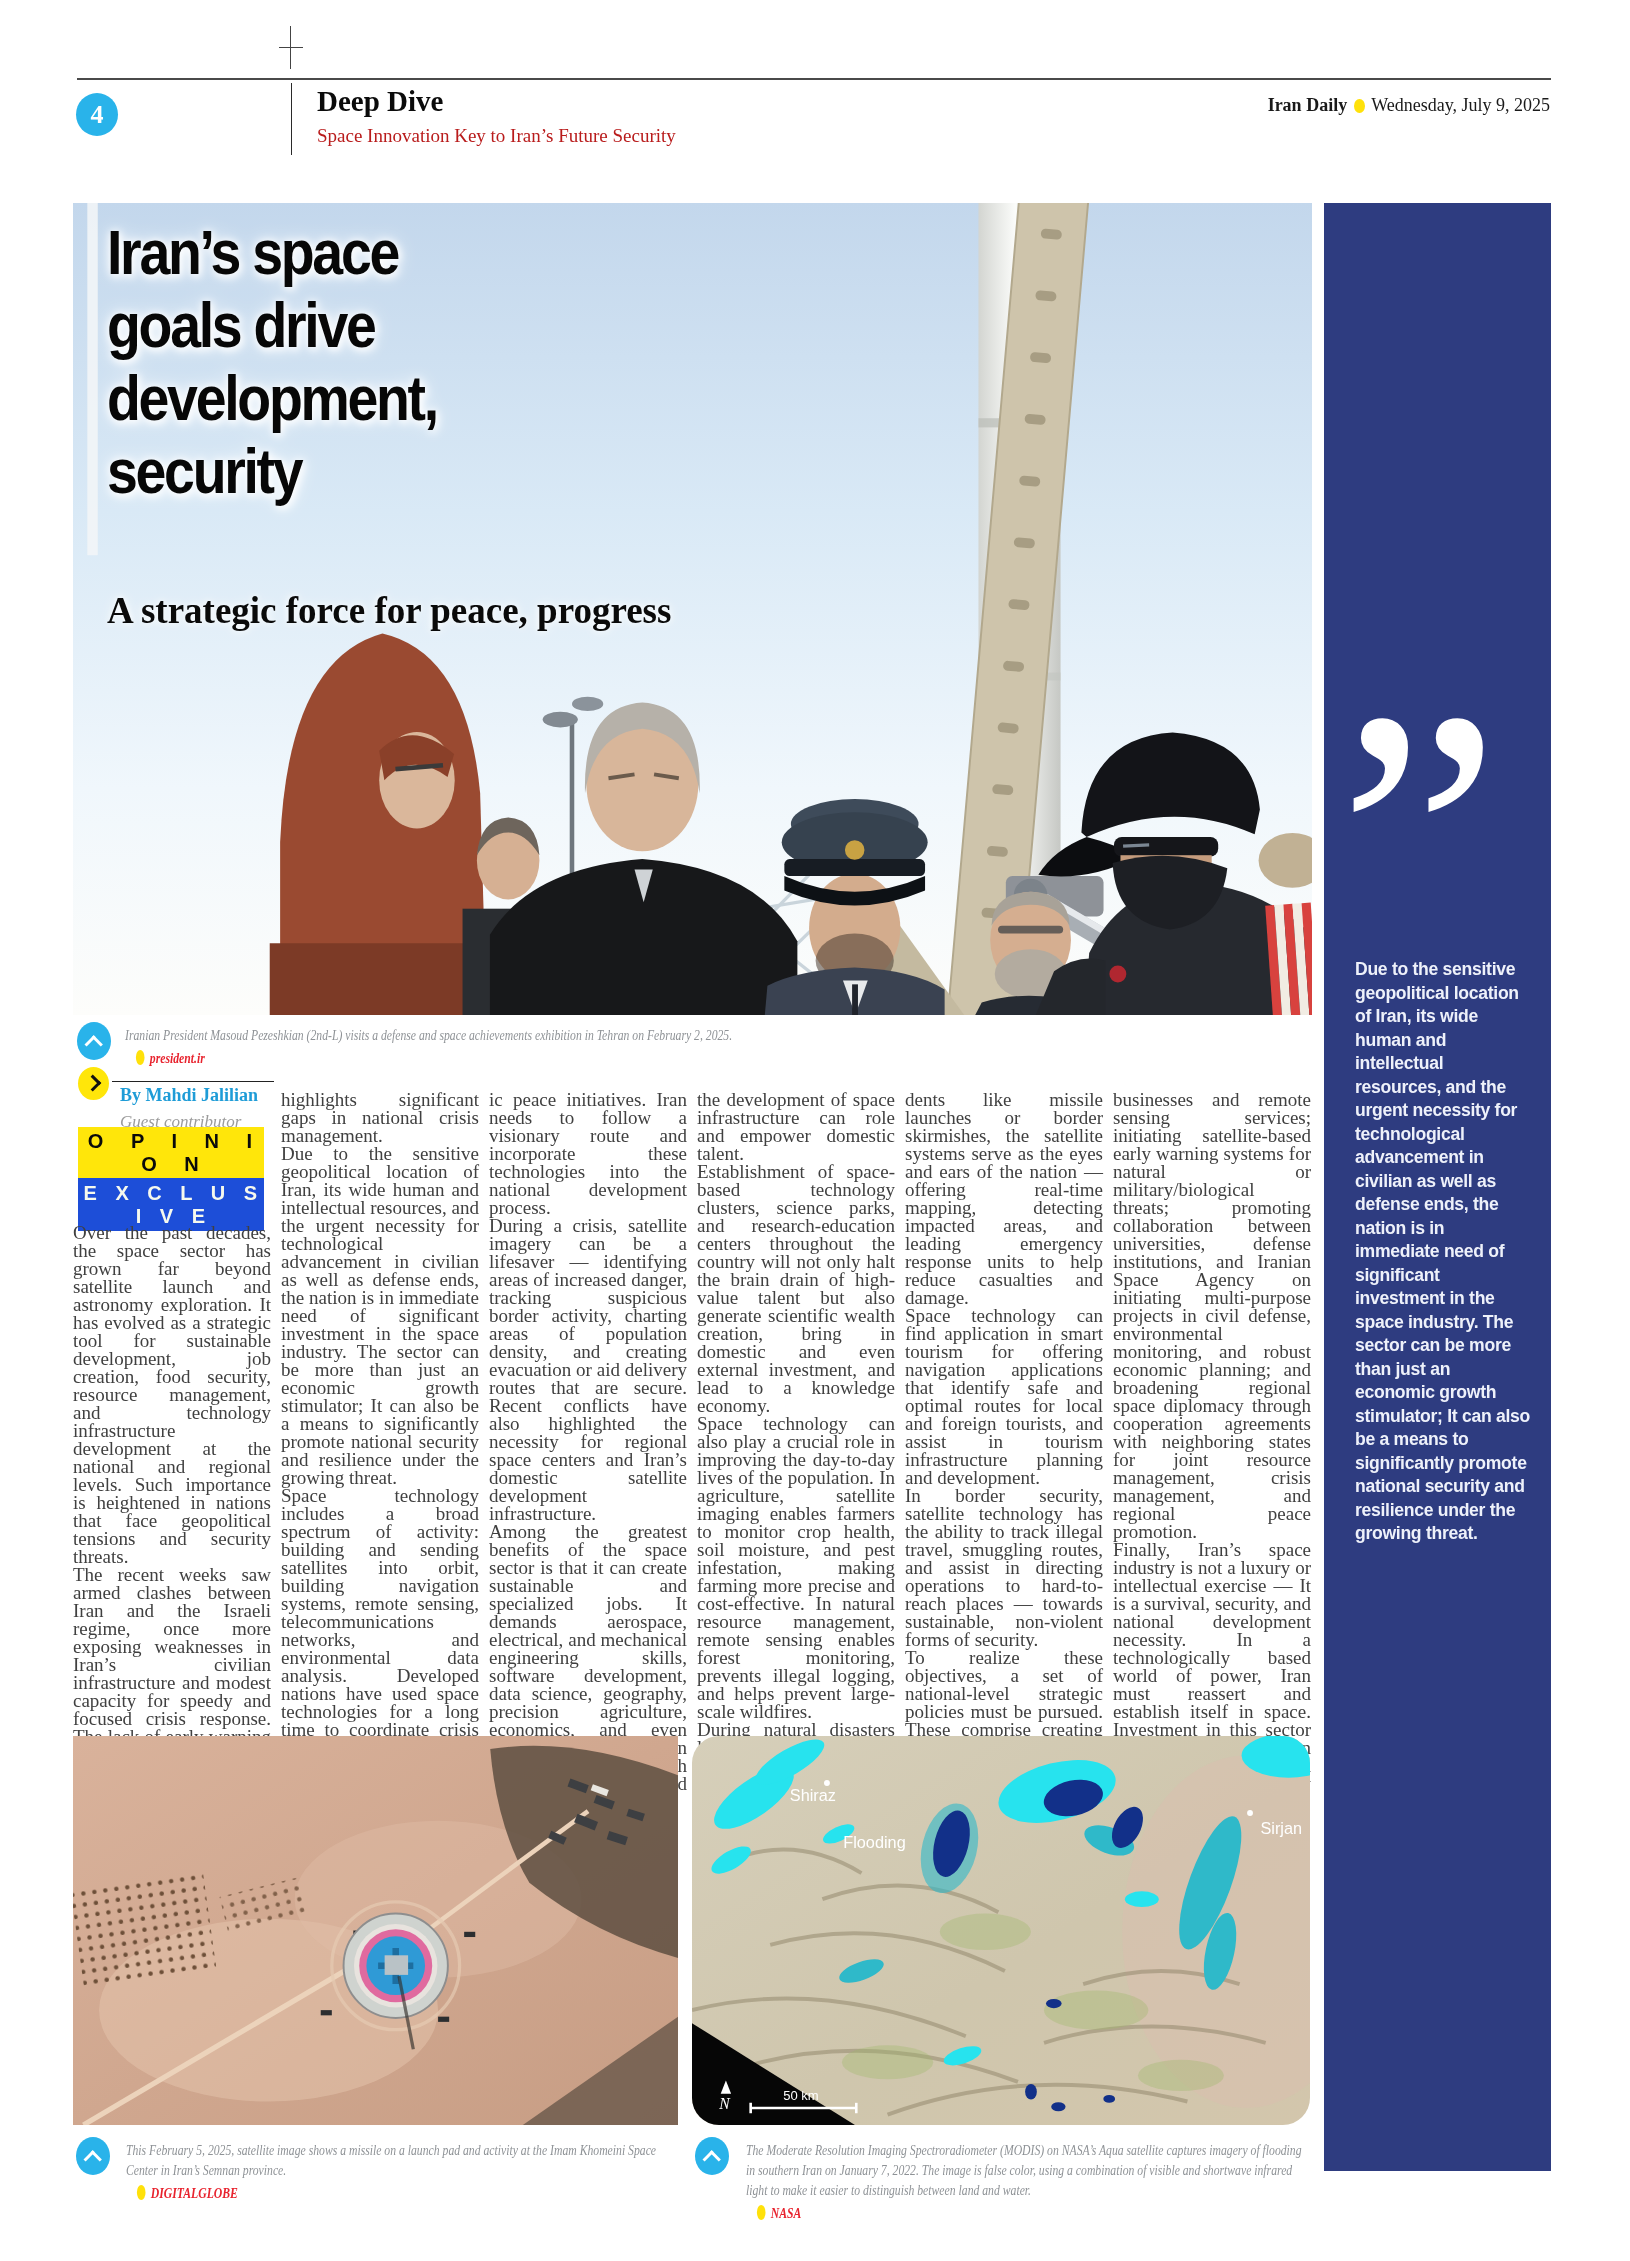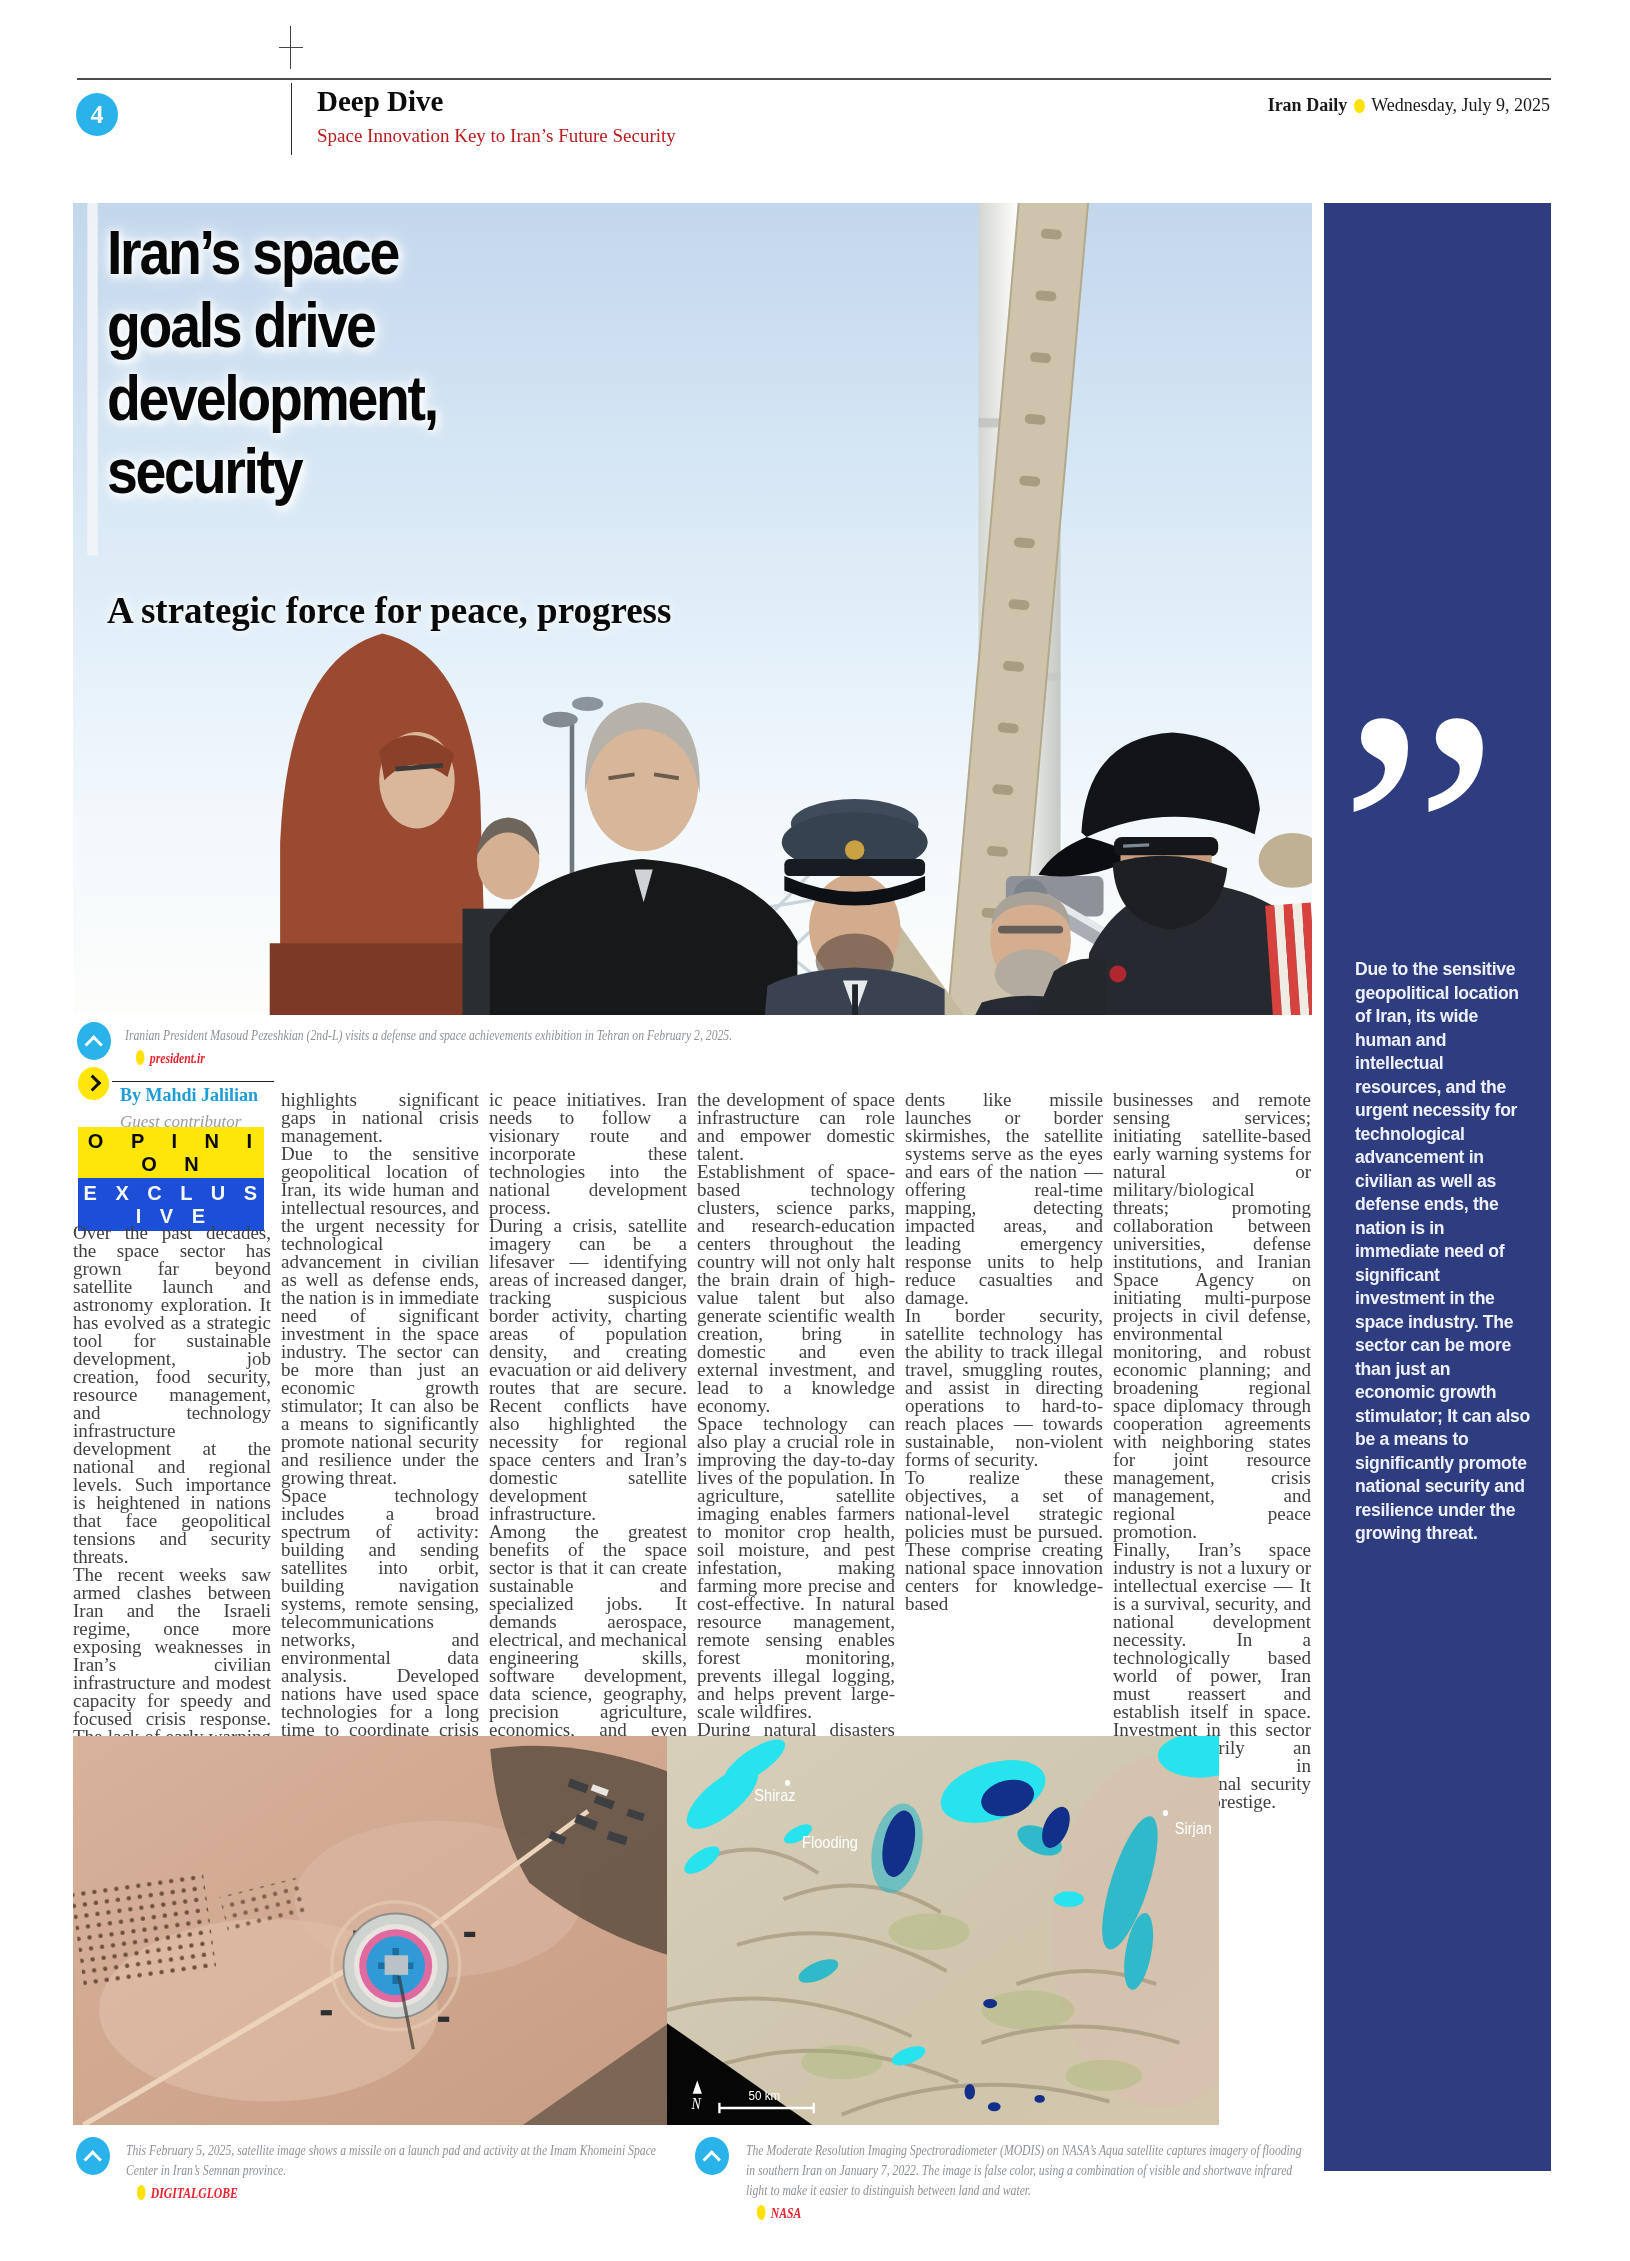--- a/index.html
+++ b/index.html
@@ -59,21 +59,21 @@
   .sidebar{position:absolute;left:1324px;top:203px;width:227px;height:1968px;background:#2e3c80;}
   .quote-glyph{position:absolute;left:14.3px;top:522px;font-size:365px;line-height:.62;color:#ffffff;
     font-family:"Liberation Serif",serif;}
   .quote-text{position:absolute;left:31px;top:755px;width:175px;color:#eef1fa;
     font-family:"Liberation Sans",sans-serif;font-size:17.6px;line-height:23.5px;font-weight:bold;letter-spacing:-0.3px;}
 
   
   .sat{position:absolute;top:1736px;height:389px;overflow:hidden;}
   .sat svg{width:100%;height:100%;display:block;}
   .sat-left{left:73px;width:605px;}
-  .sat-right{left:667px;width:552px;}
+  .sat-right{left:692px;width:618px;border-radius:27px;}
 </style>
 </head>
 <body>
 
 <div id="page">
 
   <div class="crop-v"></div>
   <div class="crop-h"></div>
   <div class="top-rule"></div>
   <div class="page-circle">
@@ -238,20 +238,21 @@
     <p>Among the greatest benefits of the space sector is that it can create sustainable and specialized jobs. It demands aerospace, electrical, and mechanical engineering skills, software development, data science, geography, precision agriculture, economics, and even space law. For a nation that is struggling with youth unemployment and brain drain,</p>
   </div>
   <div class="col" style="left:697px;top:1071px;height:646px;">
     <p>the development of space infrastructure can role and empower domestic talent.</p>
     <p>Establishment of space-based technology clusters, science parks, and research-education centers throughout the country will not only halt the brain drain of high-value talent but also generate scientific wealth creation, bring in domestic and even external investment, and lead to a knowledge economy.</p>
     <p>Space technology can also play a crucial role in improving the day-to-day lives of the population. In agriculture, satellite imaging enables farmers to monitor crop health, soil moisture, and pest infestation, making farming more precise and cost-effective. In natural resource management, remote sensing enables forest monitoring, prevents illegal logging, and helps prevent large-scale wildfires.</p>
     <p>During natural disasters like earthquakes and floods or security inci-</p>
   </div>
   <div class="col" style="left:905px;top:1071px;height:646px;">
     <p>dents like missile launches or border skirmishes, the satellite systems serve as the eyes and ears of the nation — offering real-time mapping, detecting impacted areas, and leading emergency response units to help reduce casualties and damage.</p>
+    <p>Space technology can find application in smart tourism for offering navigation applications that identify safe and optimal routes for local and foreign tourists, and assist in tourism infrastructure planning and development.</p>
     <p>In border security, satellite technology has the ability to track illegal travel, smuggling routes, and assist in directing operations to hard-to-reach places — towards sustainable, non-violent forms of security.</p>
     <p>To realize these objectives, a set of national-level strategic policies must be pursued. These comprise creating national space innovation centers for knowledge-based</p>
   </div>
   <div class="col" style="left:1113px;top:1071px;height:646px;">
     <p>businesses and remote sensing services; initiating satellite-based early warning systems for natural or military/biological threats; promoting collaboration between universities, defense institutions, and Iranian Space Agency on initiating multi-purpose projects in civil defense, environmental monitoring, and robust economic planning; and broadening regional space diplomacy through cooperation agreements with neighboring states for joint resource management, crisis management, and regional peace promotion.</p>
     <p>Finally, Iran’s space industry is not a luxury or intellectual exercise — It is a survival, security, and national development necessity. In a technologically based world of power, Iran must reassert and establish itself in space. Investment in this sector is primarily an investment in intergenerational security and national prestige.</p>
   </div>
 
   <div class="sidebar">
     <div class="quote-glyph">”</div>

